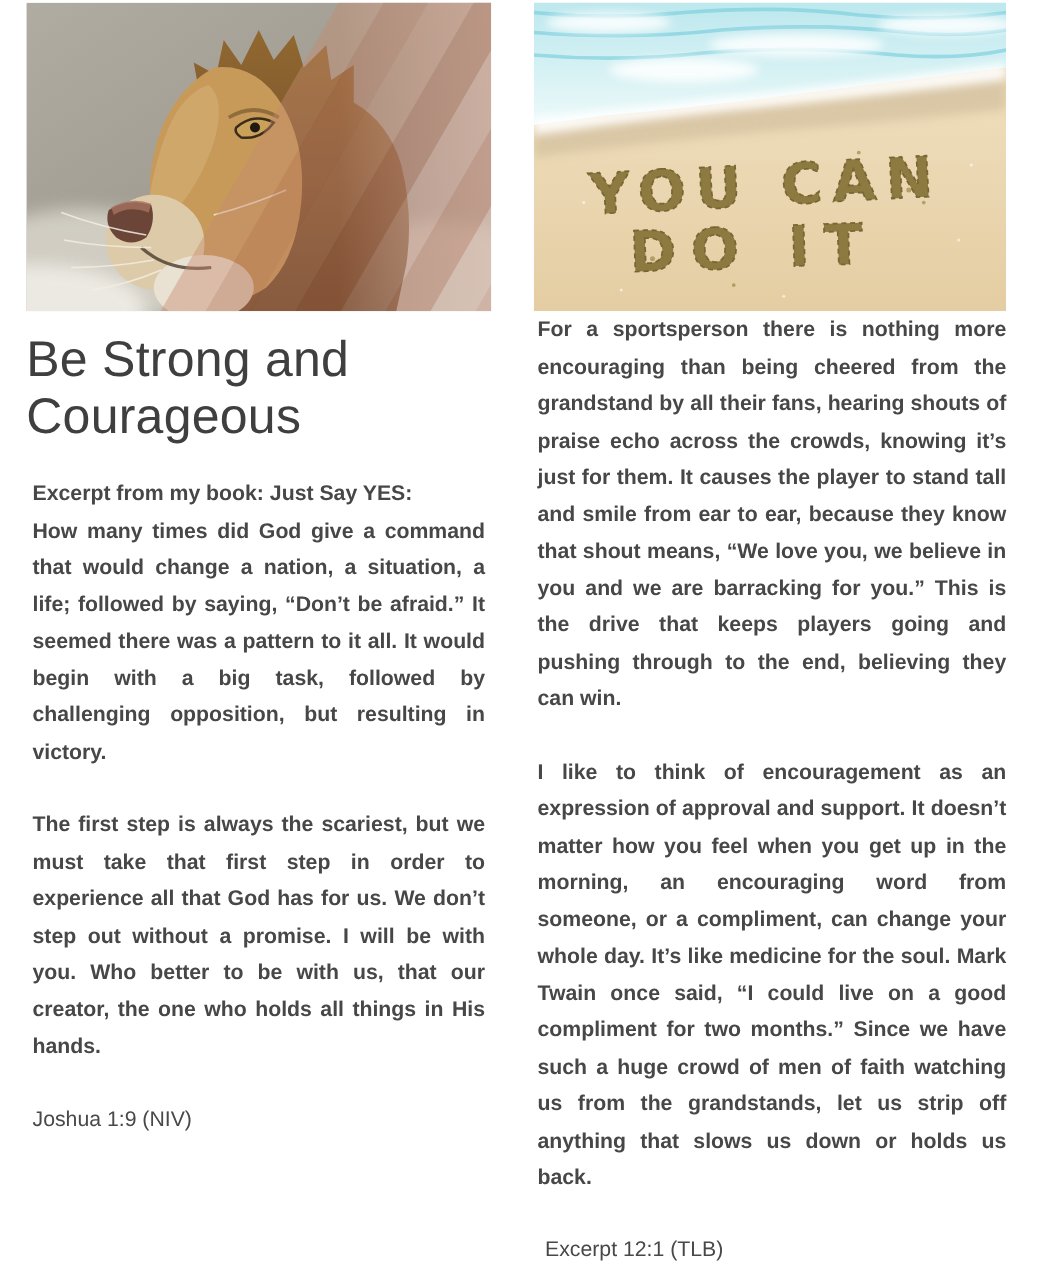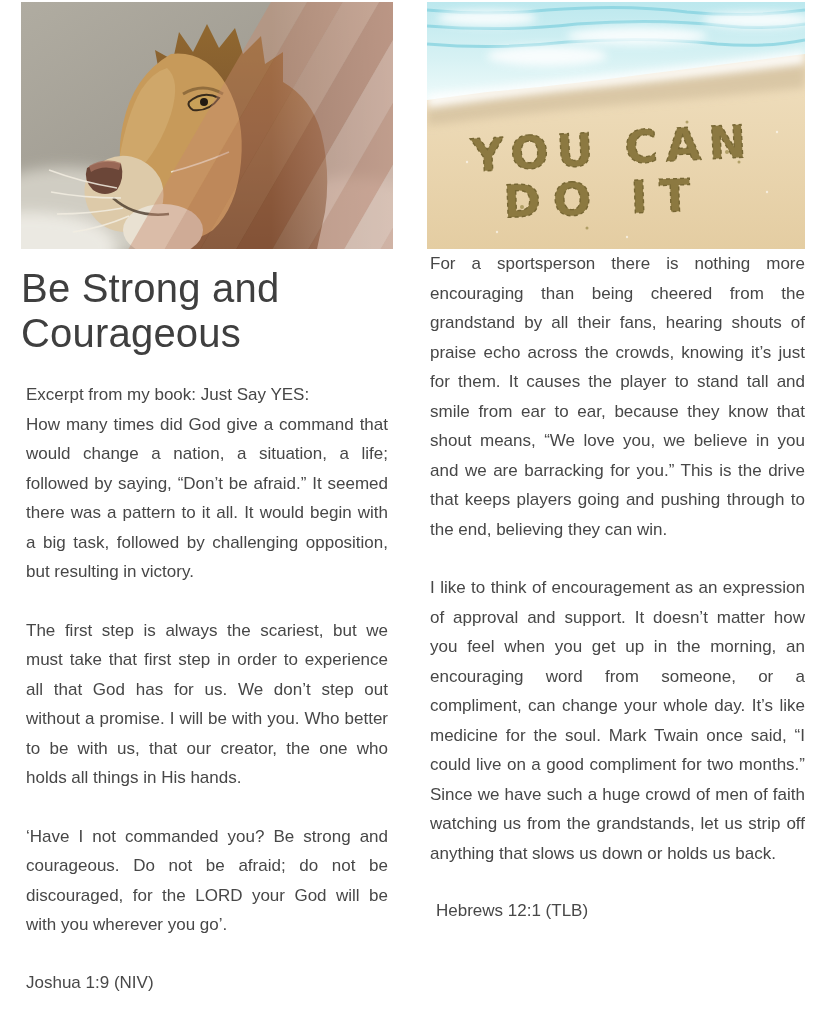--- a/index.html
+++ b/index.html
@@ -31,21 +31,21 @@
     color:#3f3f3f;
     letter-spacing:.2px;
     margin:17px 0 24px 0;
     white-space:pre-line;
   }
   .textwrap-left{padding:0 5px;}
   .textwrap-right{padding:0 0 0 3px;}
   .body-par{
     font-size:17px;
     line-height:29.5px;
-    font-weight:400;
+    font-weight:700;
     color:#474747;
     text-align:justify;
     margin:0 0 29px 0;
   }
   .body-par.no-gap{margin-bottom:0;}
   .body-par.last{margin-bottom:0;}
   .reference{
     font-size:17px;
     line-height:29.5px;
     font-weight:300;
@@ -127,21 +127,20 @@
         </svg>
       </div>
 
       <h1 class="col-title">Be Strong and
 Courageous</h1>
 
       <div class="textwrap-left">
         <p class="body-par no-gap">Excerpt from my book: Just Say YES:</p>
         <p class="body-par">How many times did God give a command that would change a nation, a situation, a life; followed by saying, “Don’t be afraid.” It seemed there was a pattern to it all. It would begin with a big task, followed by challenging opposition, but resulting in victory.</p>
         <p class="body-par">The first step is always the scariest, but we must take that first step in order to experience all that God has for us. We don’t step out without a promise. I will be with you. Who better to be with us, that our creator, the one who holds all things in His hands.</p>
-        <p class="body-par last">‘Have I not commanded you? Be strong and courageous. Do not be afraid; do not be discouraged, for the LORD your God will be with you wherever you go’.</p>
         <p class="reference">Joshua 1:9 (NIV)</p>
       </div>
     </div>
 
     <div class="column">
       <div class="photo">
         <svg width="378" height="247" viewBox="0 0 378 247" xmlns="http://www.w3.org/2000/svg">
           <defs>
             <linearGradient id="sandg" x1="0" y1="0" x2="0" y2="1">
               <stop offset="0" stop-color="#dccbab"></stop>
@@ -196,18 +195,18 @@
             <circle cx="70" cy="230" r="1.2"></circle>
             <circle cx="350" cy="130" r="1.2"></circle>
           </g>
         </svg>
       </div>
 
 
       <div class="textwrap-right">
         <p class="body-par">For a sportsperson there is nothing more encouraging than being cheered from the grandstand by all their fans, hearing shouts of praise echo across the crowds, knowing it’s just for them. It causes the player to stand tall and smile from ear to ear, because they know that shout means, “We love you, we believe in you and we are barracking for you.” This is the drive that keeps players going and pushing through to the end, believing they can win.</p>
         <p class="body-par last">I like to think of encouragement as an expression of approval and support. It doesn’t matter how you feel when you get up in the morning, an encouraging word from someone, or a compliment, can change your whole day. It’s like medicine for the soul. Mark Twain once said, “I could live on a good compliment for two months.” Since we have such a huge crowd of men of faith watching us from the grandstands, let us strip off anything that slows us down or holds us back.</p>
-        <p class="reference indent">Hebrews 12:1 (TLB)</p>
+        <p class="reference indent">Excerpt 12:1 (TLB)</p>
       </div>
     </div>
 
   </div>
 </div>
 
 </body></html>

